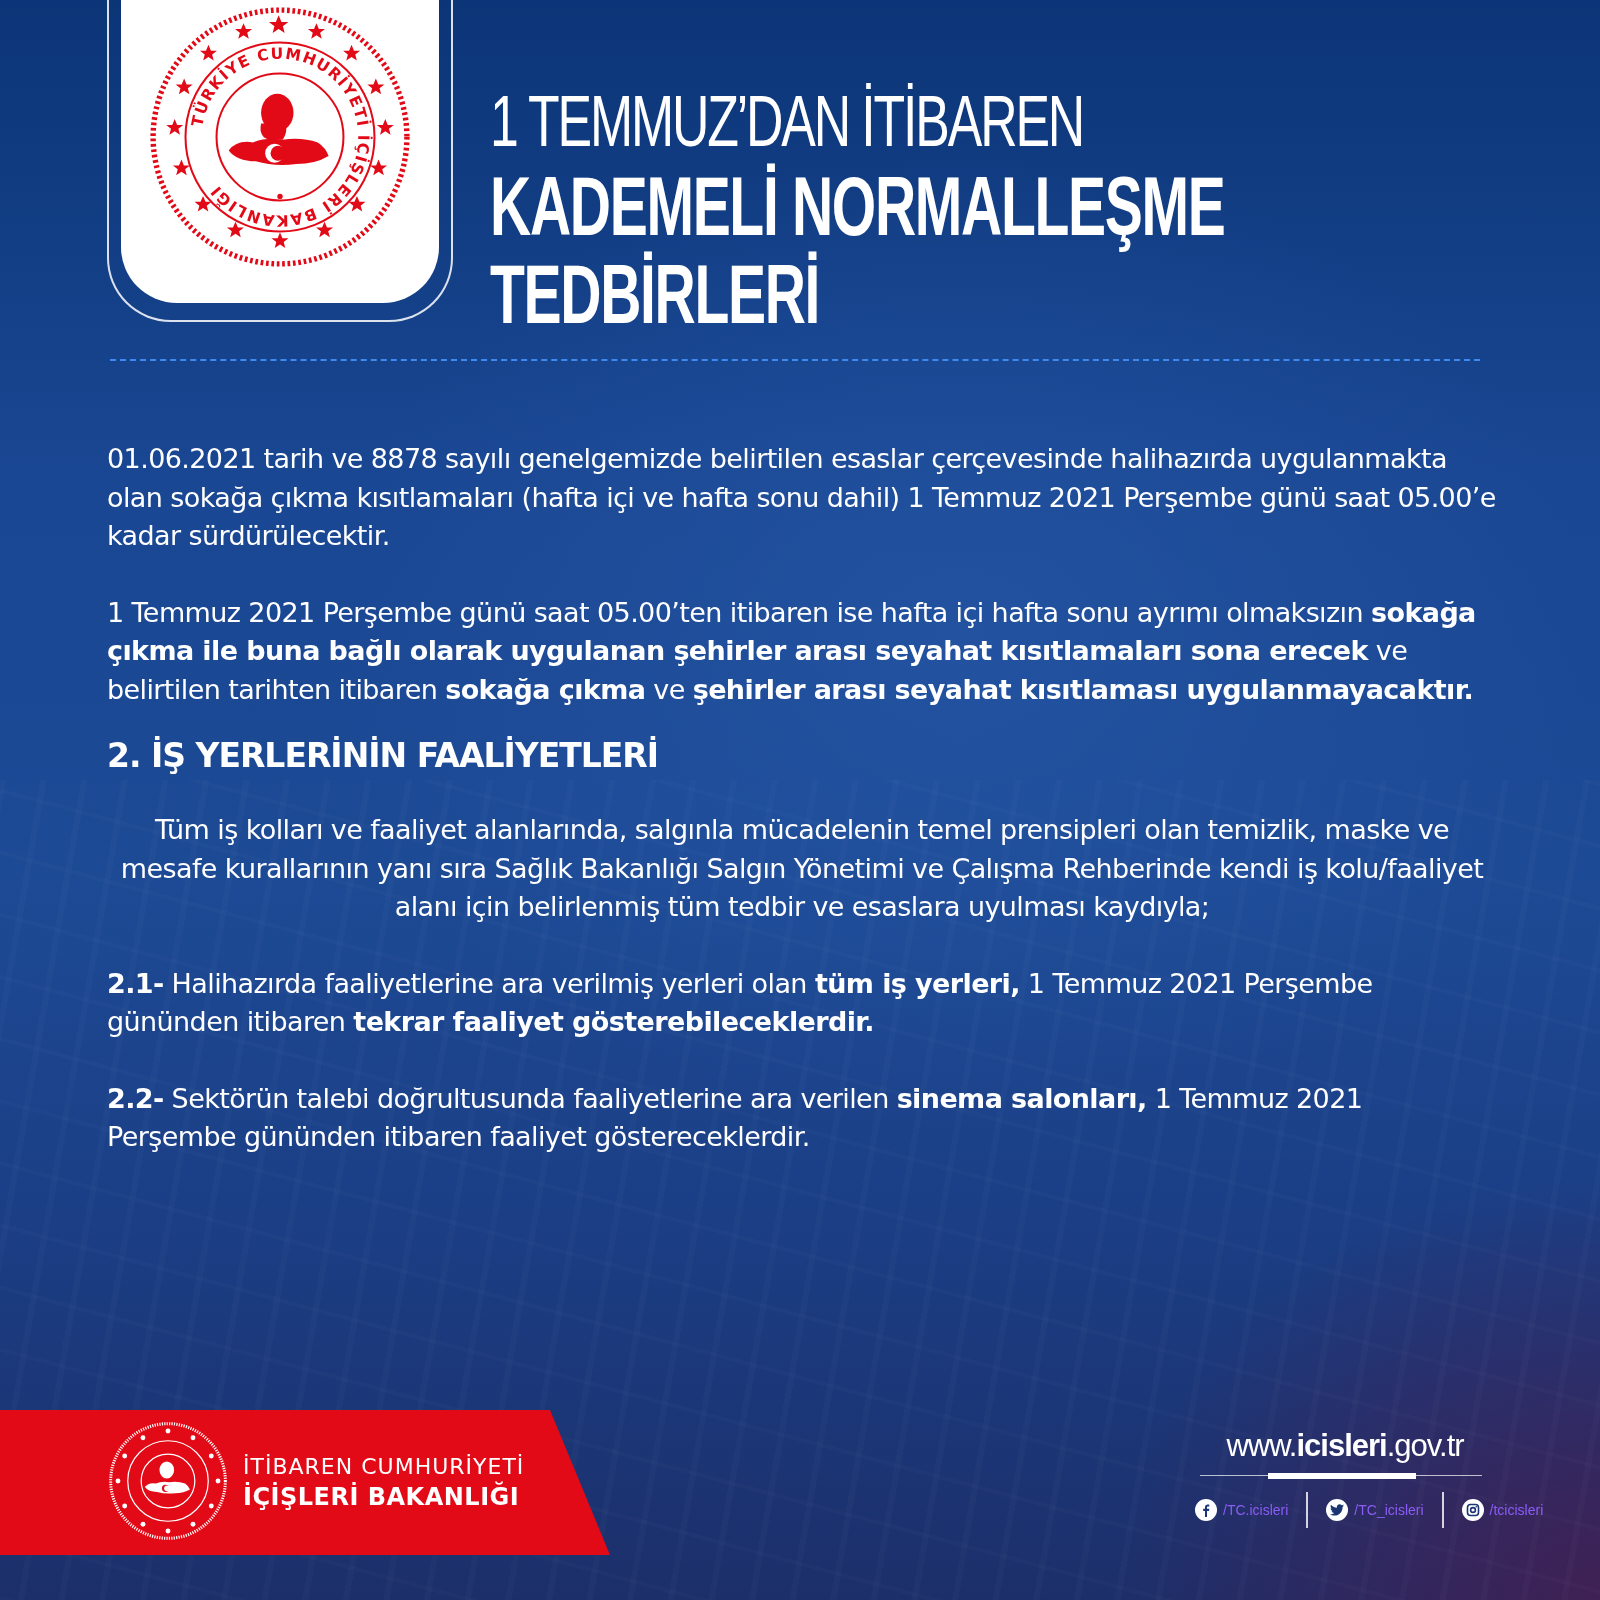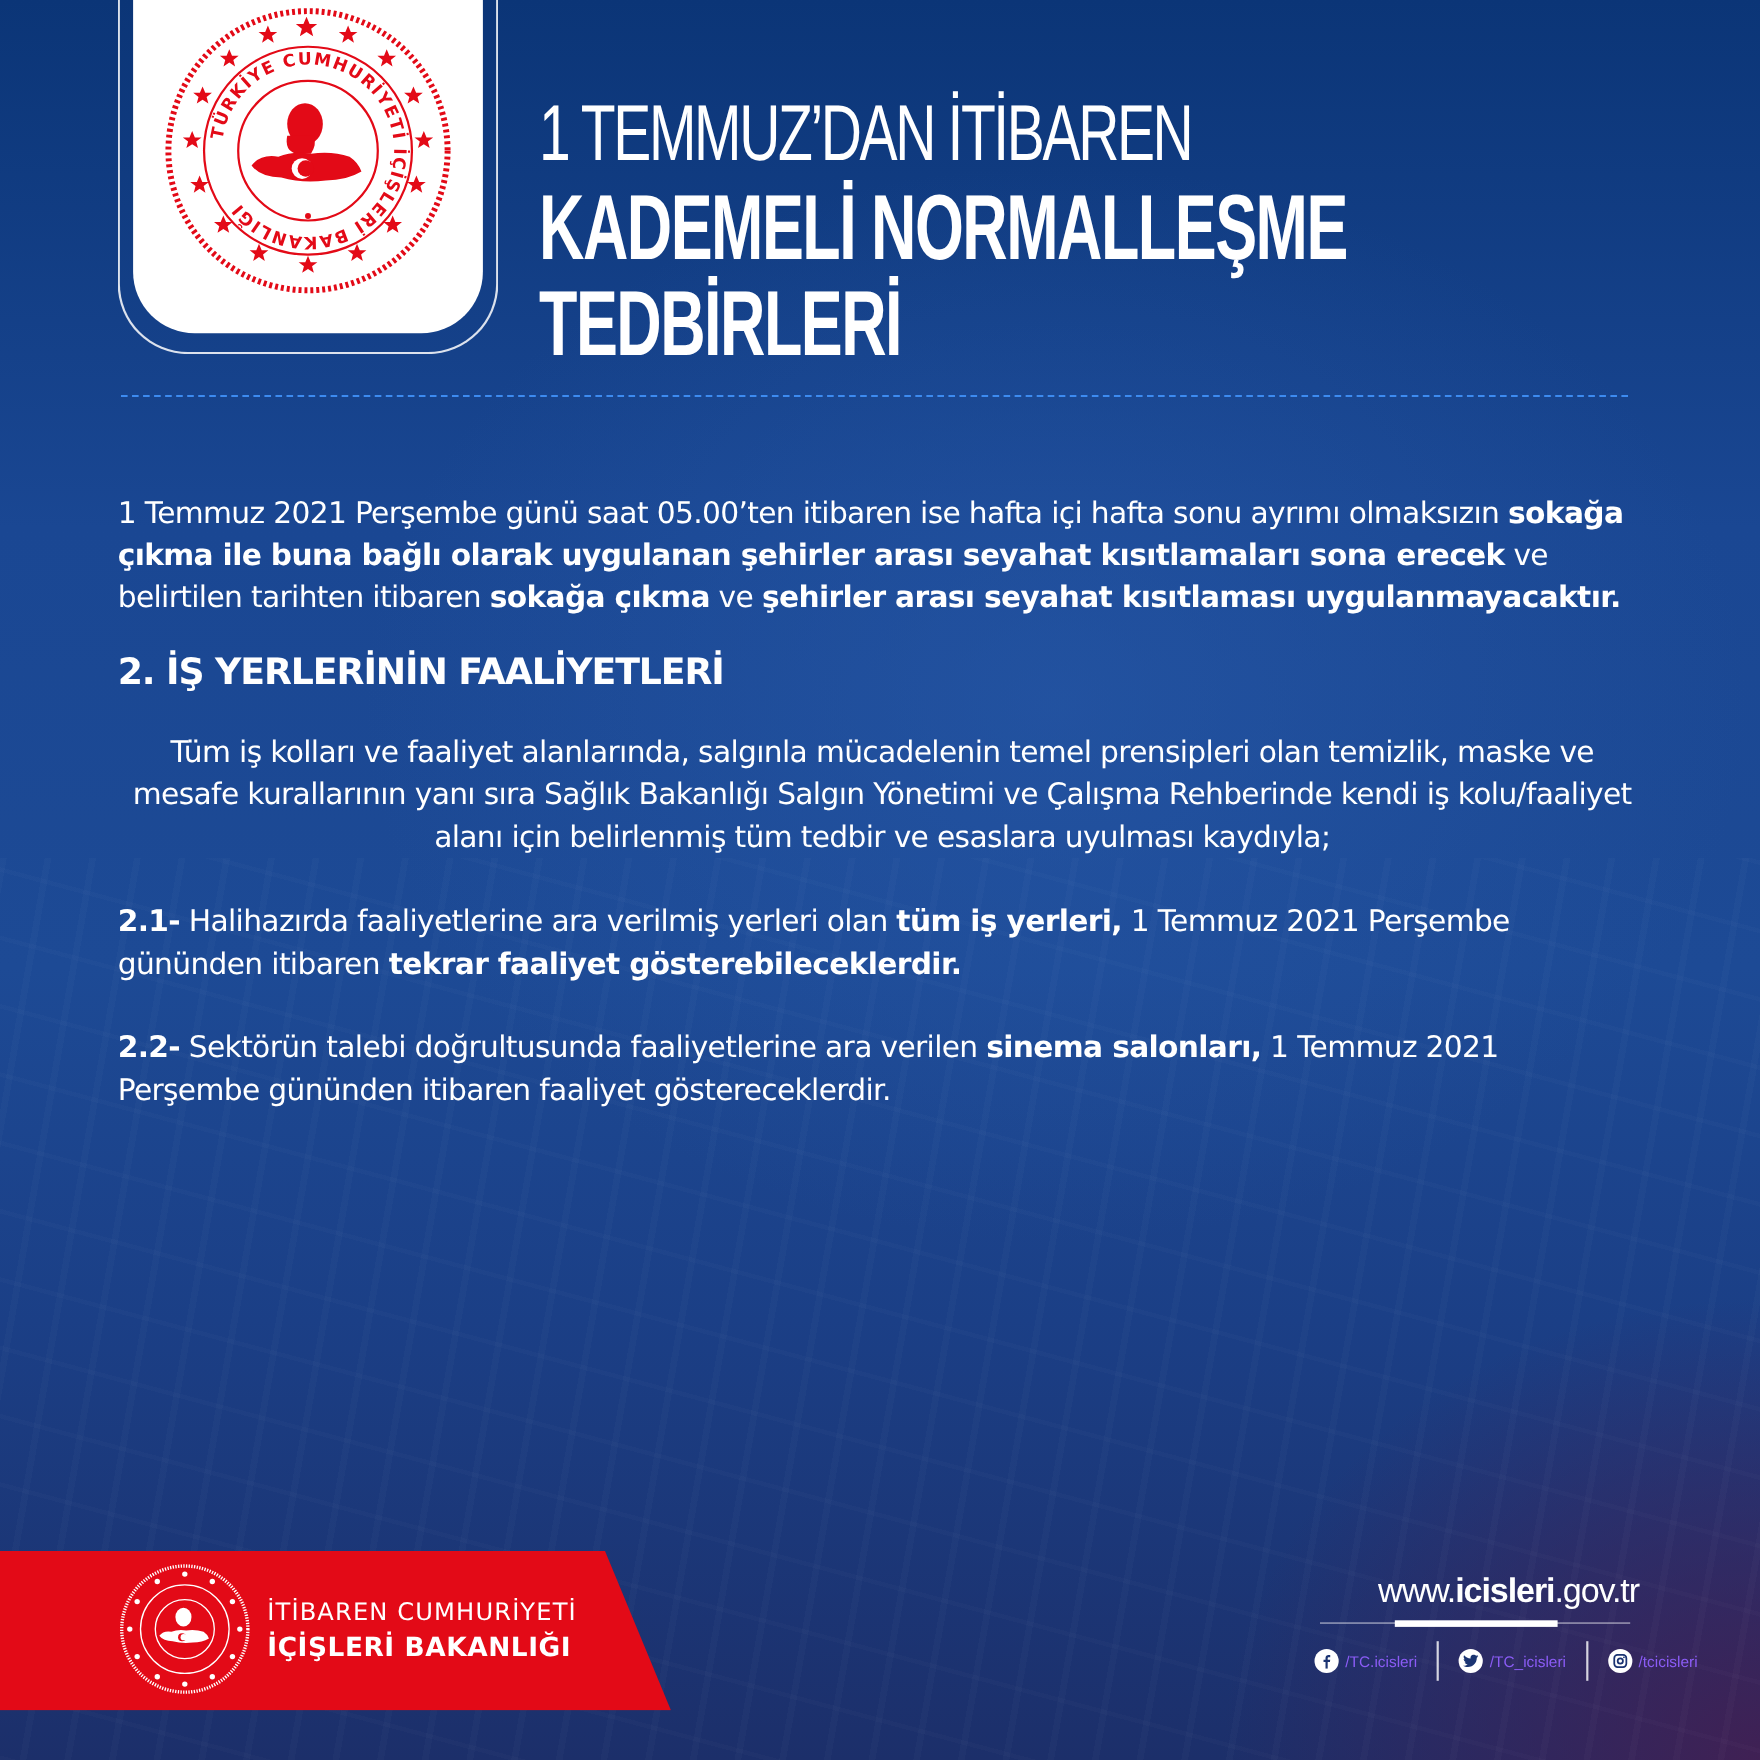--- a/index.html
+++ b/index.html
@@ -90,21 +90,21 @@
     font-family: "DejaVu Sans", sans-serif;
     font-size: 22px; letter-spacing: 1px; font-weight: 400; line-height: 28px;
     white-space: nowrap;
   }
   .ribbon-line2 {
     font-family: "DejaVu Sans", sans-serif;
     font-size: 24px; font-weight: 700; letter-spacing: 0.5px; line-height: 32px;
     white-space: nowrap;
   }
 
-  .website { position: absolute; left: 1200px; top: 1428px; width: 290px; text-align: right; }
+  .website { position: absolute; left: 1200px; top: 1428px; width: 290px; text-align: center; }
   .website-text {
     font-family: "Liberation Sans", sans-serif;
     font-size: 31px; letter-spacing: -1px; white-space: nowrap;
   }
   .website-text b { font-weight: 700; }
   .website-rule {
     position: absolute; left: 1200px; top: 1475px; width: 282px; height: 1px; background: rgba(255,255,255,0.7);
   }
   .website-rule-thick {
     position: absolute; left: 1268px; top: 1473px; width: 148px; height: 6px; background: #ffffff;
@@ -173,20 +173,21 @@
 
 <div class="title">
   <div class="title-line1">1 TEMMUZ’DAN İTİBAREN</div>
   <div class="title-line2">KADEMELİ NORMALLEŞME</div>
   <div class="title-line3">TEDBİRLERİ</div>
 </div>
 
 <div class="divider"></div>
 
 <div class="content">
+  <p class="para p1"><span>01.06.2021 tarih ve 8878 sayılı genelgemizde belirtilen esaslar çerçevesinde halihazırda uygulanmakta olan sokağa çıkma kısıtlamaları (hafta içi ve hafta sonu dahil) 1 Temmuz 2021 Perşembe günü saat 05.00’e kadar sürdürülecektir.</span></p>
   <p class="para p2"><span>1 Temmuz 2021 Perşembe günü saat 05.00’ten itibaren ise hafta içi hafta sonu ayrımı olmaksızın </span><b>sokağa çıkma ile buna bağlı olarak uygulanan şehirler arası seyahat kısıtlamaları sona erecek</b><span> ve belirtilen tarihten itibaren </span><b>sokağa çıkma</b><span> ve </span><b>şehirler arası seyahat kısıtlaması uygulanmayacaktır.</b></p>
 
   <div class="section-heading h2">2. İŞ YERLERİNİN FAALİYETLERİ</div>
   <p class="para p3"><span>Tüm iş kolları ve faaliyet alanlarında, salgınla mücadelenin temel prensipleri olan temizlik, maske ve mesafe kurallarının yanı sıra Sağlık Bakanlığı Salgın Yönetimi ve Çalışma Rehberinde kendi iş kolu/faaliyet alanı için belirlenmiş tüm tedbir ve esaslara uyulması kaydıyla;</span></p>
   <p class="para p4"><b>2.1-</b><span> Halihazırda faaliyetlerine ara verilmiş yerleri olan </span><b>tüm iş yerleri,</b><span> 1 Temmuz 2021 Perşembe gününden itibaren </span><b>tekrar faaliyet gösterebileceklerdir.</b></p>
   <p class="para p5"><b>2.2-</b><span> Sektörün talebi doğrultusunda faaliyetlerine ara verilen </span><b>sinema salonları,</b><span> 1 Temmuz 2021 Perşembe gününden itibaren faaliyet göstereceklerdir.</span></p>
 </div>
 
 <div class="ribbon"></div>
 <svg class="ribbon-seal" viewBox="0 0 200 200">

